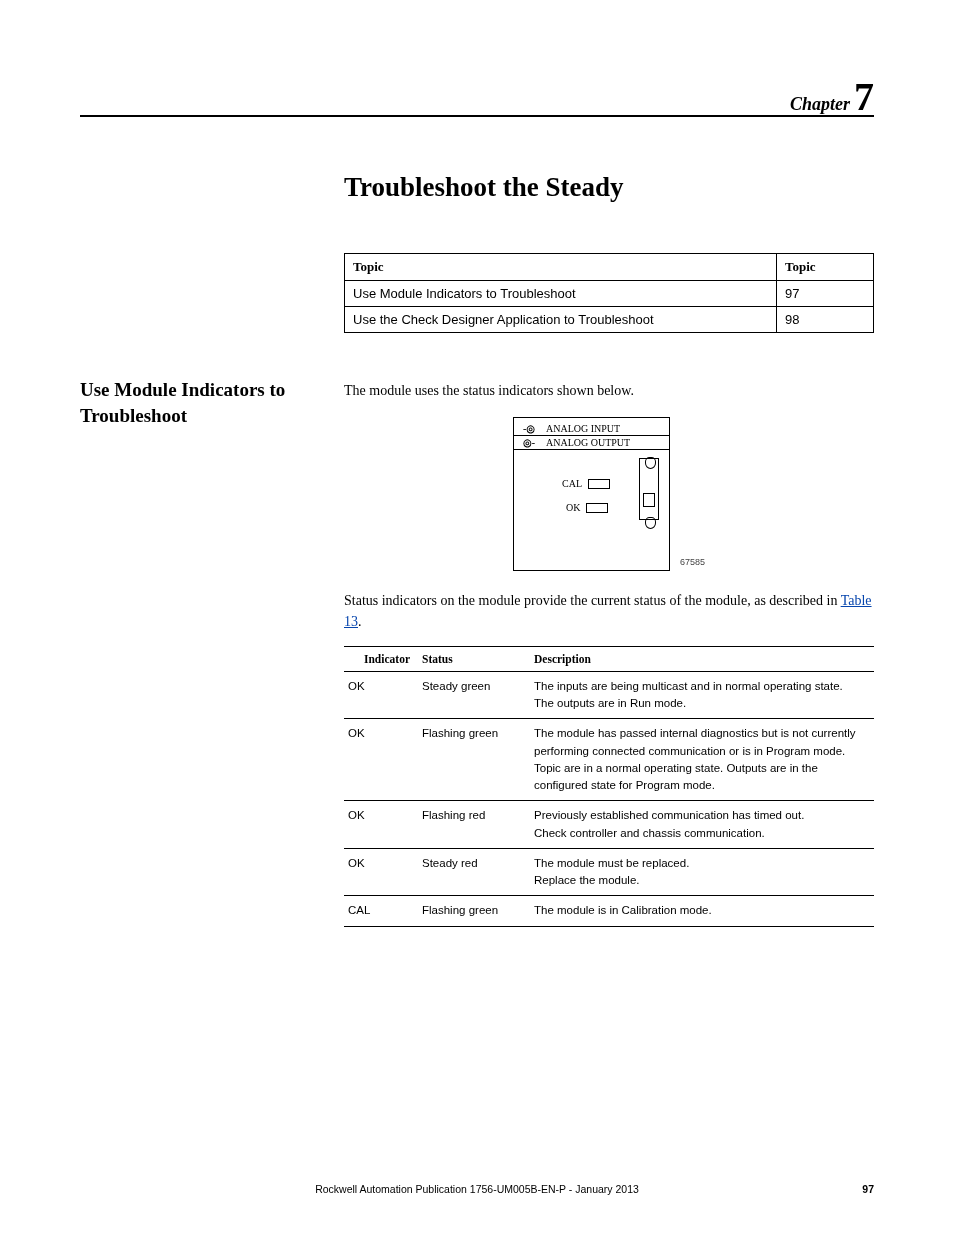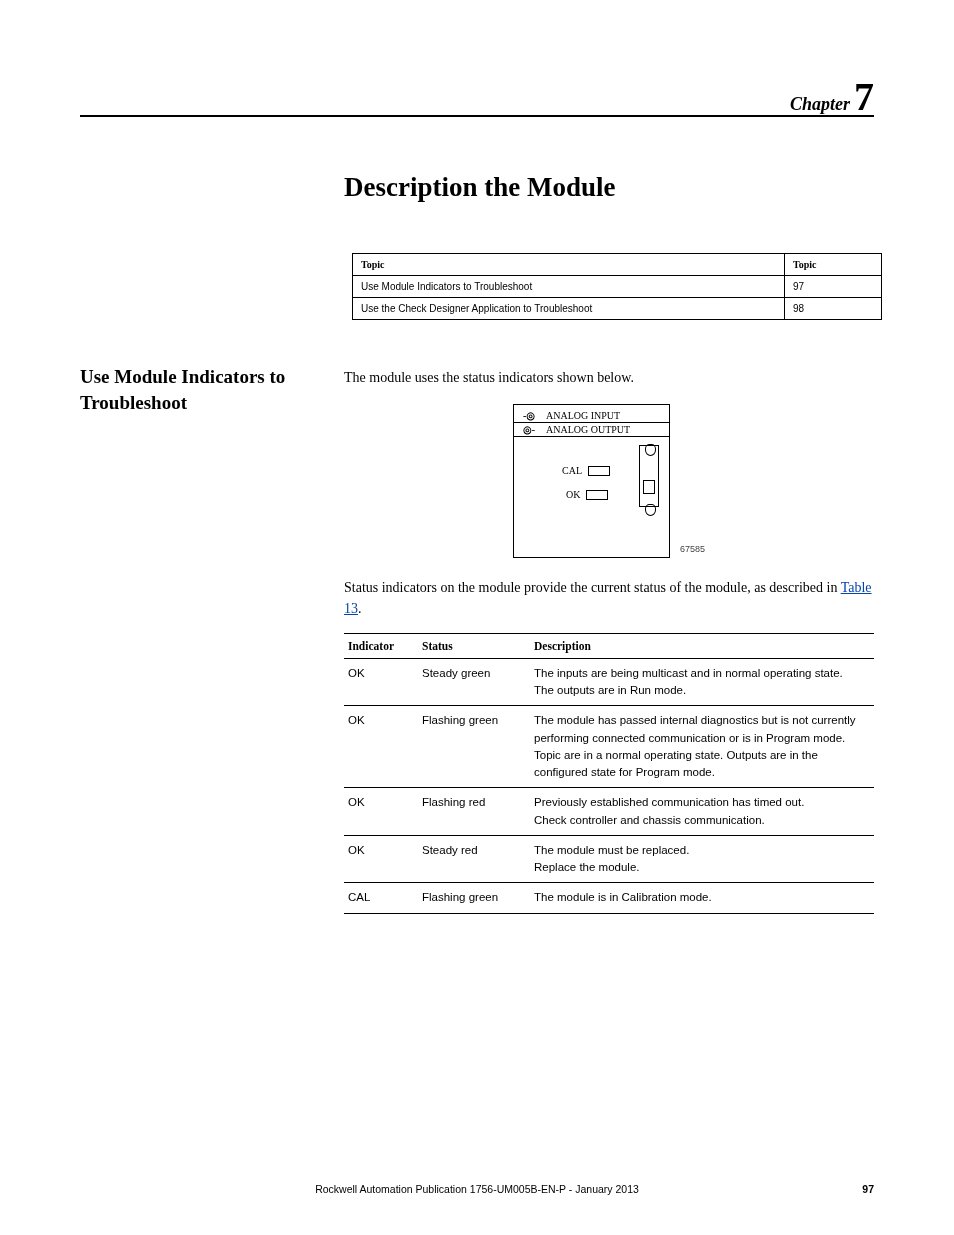--- a/index.html
+++ b/index.html
@@ -42,22 +42,21 @@
     margin-top: 55px;
     margin-left: 264px;
     margin-bottom: 50px;
   }
   .content-col {
     margin-left: 264px;
   }
   .topic-table {
     border-collapse: collapse;
     width: 100%;
-    font-size: 10px;
-    margin-left: 8px;
+    font-size: 13px;
   }
   .topic-table th {
     border: 1px solid #000;
     text-align: left;
     padding: 5px 8px;
     font-weight: bold;
     font-family: Georgia, 'Times New Roman', serif;
   }
   .topic-table td {
     border: 1px solid #000;
@@ -170,21 +169,21 @@
     padding: 6px 8px 6px 4px;
     font-weight: bold;
     font-family: Georgia, 'Times New Roman', serif;
   }
   .status-table td {
     border-bottom: 1px solid #000;
     padding: 6px 8px 6px 4px;
     vertical-align: top;
     line-height: 1.5;
   }
-  .status-table .col-ind { width: 62px; }
+  .status-table .col-ind { width: 62px; text-align: right; }
   .status-table .col-stat { width: 100px; }
   .footer {
     position: absolute;
     bottom: 40px;
     left: 80px;
     right: 80px;
     display: flex;
     justify-content: space-between;
     font-size: 10.5px;
   }
@@ -193,21 +192,21 @@
 </style>
 </head>
 <body>
 
 <div class="chapter-line">
   <div class="chapter-label">
     <span>Chapter</span><span class="chapter-num">7</span>
   </div>
 </div>
 
-<h1 class="main-title">Description the Module</h1>
+<h1 class="main-title">Troubleshoot the Steady</h1>
 
 <div class="content-col">
   <table class="topic-table">
     <thead>
       <tr>
         <th>Topic</th>
         <th style="width:80px">Topic</th>
       </tr>
     </thead>
     <tbody>

